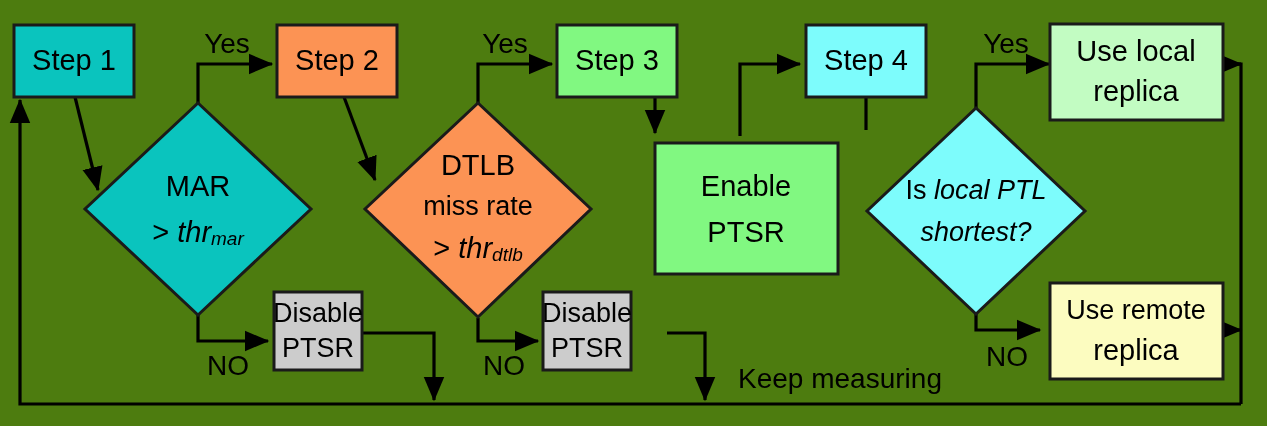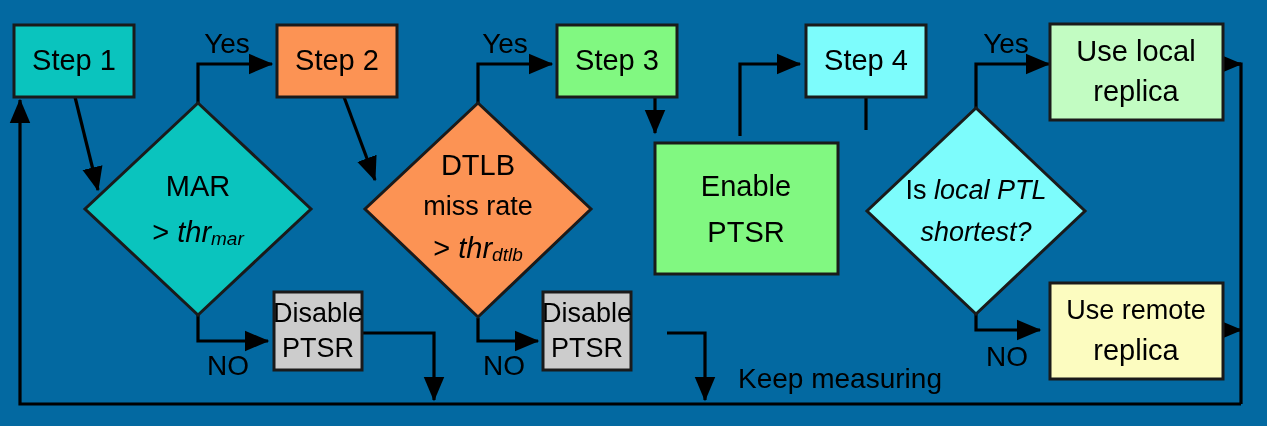--- a/index.html
+++ b/index.html
@@ -7,21 +7,21 @@
     padding: 0;
     background: #ffffff;
   }
   body {
     font-family: "Liberation Sans", sans-serif;
   }
   #flowchart-root {
     position: relative;
     width: 1267px;
     height: 426px;
-    background: #0369a1;
+    background: #4d7c0f;
     overflow: hidden;
   }
   svg.fc {
     display: block;
     width: 1267px;
     height: 426px;
   }
   .node-text {
     font-family: "Liberation Sans", sans-serif;
     font-size: 29px;

